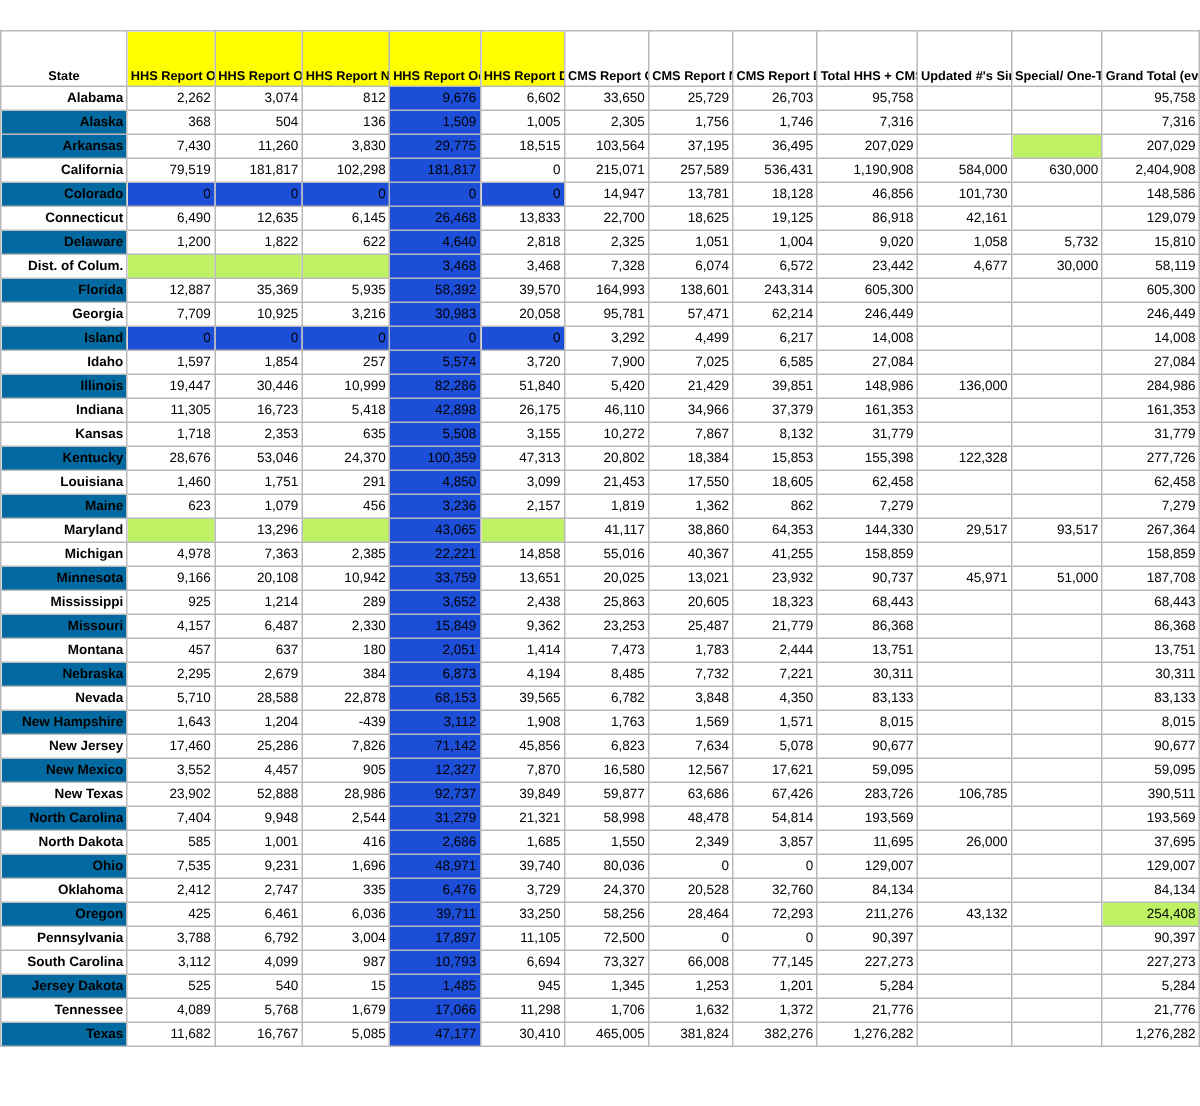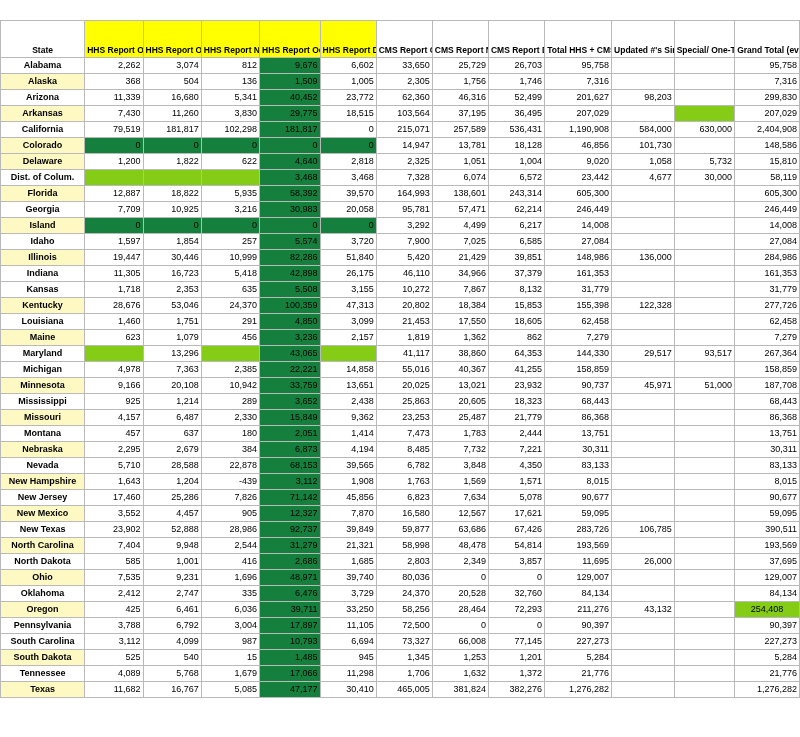--- a/index.html
+++ b/index.html
@@ -2,25 +2,25 @@
 <html><head>
 <meta charset="utf-8">
 <style>
   html,body{margin:0;padding:0;background:#ffffff;}
   body{font-family:"Liberation Sans",sans-serif;}
   #sheet{width:800px;height:737px;overflow:hidden;position:relative;margin-top:20px;}
   table{border-collapse:collapse;table-layout:fixed;width:800px;font-size:9px;}
   th,td{border:1px solid #b9b9b9;padding:0 2px;height:15px;line-height:15px;overflow:hidden;white-space:nowrap;}
   thead th{background:#ffffff;font-weight:bold;font-size:8.5px;text-align:center;vertical-align:bottom;line-height:11px;padding:1px 2px;height:34px;}
   thead th.hl{background:#ffff00;}
-  td.state{text-align:center;font-weight:bold;font-size:9px;}
+  td.state{text-align:right;font-weight:bold;font-size:9px;}
   td.num{text-align:right;}
-  tr.alt td.state{background:#fef9c3;}
-  td.blue{background:#15803d;}
-  td.grey{background:#84cc16;text-align:center;}
+  tr.alt td.state{background:#0369a1;}
+  td.blue{background:#1d4ed8;}
+  td.grey{background:#bef264;}
   col.c0{width:78px;}
   col.c1{width:54px;}
   col.c2{width:54px;}
   col.c3{width:54px;}
   col.c4{width:56px;}
   col.c5{width:52px;}
   col.c6{width:52px;}
   col.c7{width:52px;}
   col.c8{width:52px;}
   col.c9{width:62px;}
@@ -89,35 +89,20 @@
           <td class="num blue">1,509</td>
           <td class="num">1,005</td>
           <td class="num">2,305</td>
           <td class="num">1,756</td>
           <td class="num">1,746</td>
           <td class="num">7,316</td>
           <td class="num"></td>
           <td class="num"></td>
           <td class="num">7,316</td>
         </tr>
-        <tr>
-          <td class="state">Arizona</td>
-          <td class="num">11,339</td>
-          <td class="num">16,680</td>
-          <td class="num">5,341</td>
-          <td class="num blue">40,452</td>
-          <td class="num">23,772</td>
-          <td class="num">62,360</td>
-          <td class="num">46,316</td>
-          <td class="num">52,499</td>
-          <td class="num">201,627</td>
-          <td class="num">98,203</td>
-          <td class="num"></td>
-          <td class="num">299,830</td>
-        </tr>
         <tr class="alt">
           <td class="state">Arkansas</td>
           <td class="num">7,430</td>
           <td class="num">11,260</td>
           <td class="num">3,830</td>
           <td class="num blue">29,775</td>
           <td class="num">18,515</td>
           <td class="num">103,564</td>
           <td class="num">37,195</td>
           <td class="num">36,495</td>
@@ -149,20 +134,35 @@
           <td class="num blue">0</td>
           <td class="num blue">0</td>
           <td class="num">14,947</td>
           <td class="num">13,781</td>
           <td class="num">18,128</td>
           <td class="num">46,856</td>
           <td class="num">101,730</td>
           <td class="num"></td>
           <td class="num">148,586</td>
         </tr>
+        <tr>
+          <td class="state">Connecticut</td>
+          <td class="num">6,490</td>
+          <td class="num">12,635</td>
+          <td class="num">6,145</td>
+          <td class="num blue">26,468</td>
+          <td class="num">13,833</td>
+          <td class="num">22,700</td>
+          <td class="num">18,625</td>
+          <td class="num">19,125</td>
+          <td class="num">86,918</td>
+          <td class="num">42,161</td>
+          <td class="num"></td>
+          <td class="num">129,079</td>
+        </tr>
         <tr class="alt">
           <td class="state">Delaware</td>
           <td class="num">1,200</td>
           <td class="num">1,822</td>
           <td class="num">622</td>
           <td class="num blue">4,640</td>
           <td class="num">2,818</td>
           <td class="num">2,325</td>
           <td class="num">1,051</td>
           <td class="num">1,004</td>
@@ -182,21 +182,21 @@
           <td class="num">6,074</td>
           <td class="num">6,572</td>
           <td class="num">23,442</td>
           <td class="num">4,677</td>
           <td class="num">30,000</td>
           <td class="num">58,119</td>
         </tr>
         <tr class="alt">
           <td class="state">Florida</td>
           <td class="num">12,887</td>
-          <td class="num">18,822</td>
+          <td class="num">35,369</td>
           <td class="num">5,935</td>
           <td class="num blue">58,392</td>
           <td class="num">39,570</td>
           <td class="num">164,993</td>
           <td class="num">138,601</td>
           <td class="num">243,314</td>
           <td class="num">605,300</td>
           <td class="num"></td>
           <td class="num"></td>
           <td class="num">605,300</td>
@@ -531,21 +531,21 @@
           <td class="num"></td>
           <td class="num">193,569</td>
         </tr>
         <tr>
           <td class="state">North Dakota</td>
           <td class="num">585</td>
           <td class="num">1,001</td>
           <td class="num">416</td>
           <td class="num blue">2,686</td>
           <td class="num">1,685</td>
-          <td class="num">2,803</td>
+          <td class="num">1,550</td>
           <td class="num">2,349</td>
           <td class="num">3,857</td>
           <td class="num">11,695</td>
           <td class="num">26,000</td>
           <td class="num"></td>
           <td class="num">37,695</td>
         </tr>
         <tr class="alt">
           <td class="state">Ohio</td>
           <td class="num">7,535</td>
@@ -615,21 +615,21 @@
           <td class="num">6,694</td>
           <td class="num">73,327</td>
           <td class="num">66,008</td>
           <td class="num">77,145</td>
           <td class="num">227,273</td>
           <td class="num"></td>
           <td class="num"></td>
           <td class="num">227,273</td>
         </tr>
         <tr class="alt">
-          <td class="state">South Dakota</td>
+          <td class="state">Jersey Dakota</td>
           <td class="num">525</td>
           <td class="num">540</td>
           <td class="num">15</td>
           <td class="num blue">1,485</td>
           <td class="num">945</td>
           <td class="num">1,345</td>
           <td class="num">1,253</td>
           <td class="num">1,201</td>
           <td class="num">5,284</td>
           <td class="num"></td>

